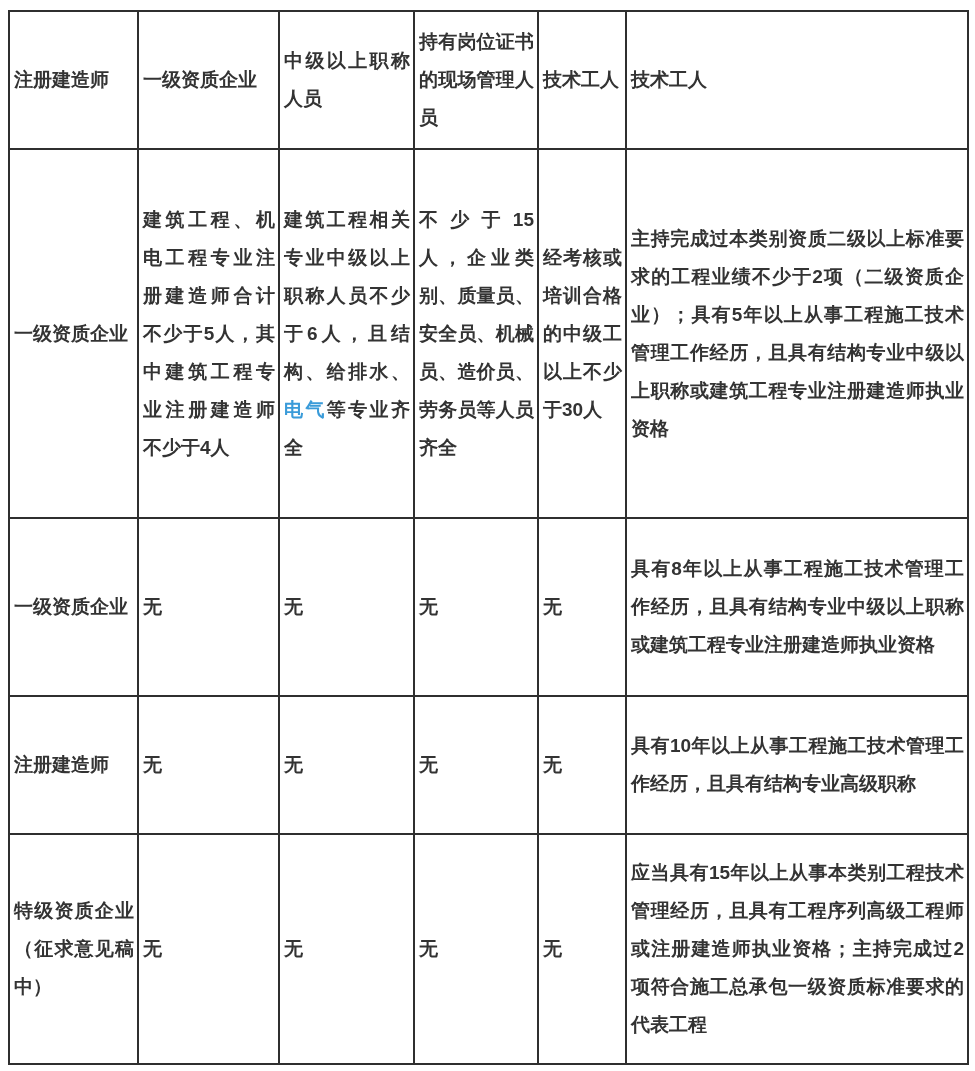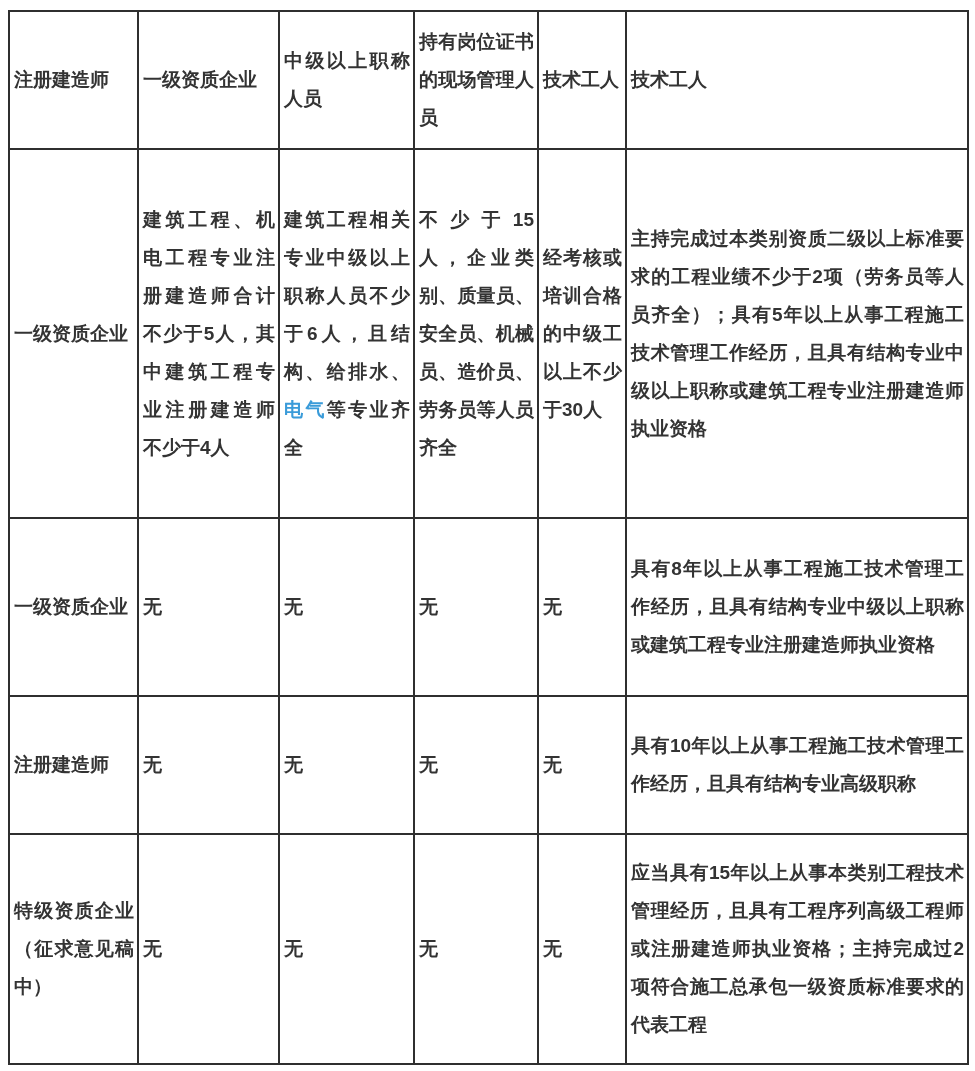--- a/index.html
+++ b/index.html
@@ -64,21 +64,21 @@
       <th>技术工人</th>
     </tr>
   </thead>
   <tbody>
     <tr class="r-l3">
       <td>一级资质企业</td>
       <td>建筑工程、机电工程专业注册建造师合计不少于5人，其中建筑工程专业注册建造师不少于4人</td>
       <td><span>建筑工程相关专业中级以上职称人员不少于6人，且结构、给排水、</span><span class="link">电气</span><span>等专业齐全</span></td>
       <td>不少于15人，企业类别、质量员、安全员、机械员、造价员、劳务员等人员齐全</td>
       <td>经考核或培训合格的中级工以上不少于30人</td>
-      <td>主持完成过本类别资质二级以上标准要求的工程业绩不少于2项（劳务员等人员齐全）；具有5年以上从事工程施工技术管理工作经历，且具有结构专业中级以上职称或建筑工程专业注册建造师执业资格</td>
+      <td>主持完成过本类别资质二级以上标准要求的工程业绩不少于2项（二级资质企业）；具有5年以上从事工程施工技术管理工作经历，且具有结构专业中级以上职称或建筑工程专业注册建造师执业资格</td>
     </tr>
     <tr class="r-l2">
       <td>一级资质企业</td>
       <td>无</td>
       <td>无</td>
       <td>无</td>
       <td>无</td>
       <td>具有8年以上从事工程施工技术管理工作经历，且具有结构专业中级以上职称或建筑工程专业注册建造师执业资格</td>
     </tr>
     <tr class="r-l1">

